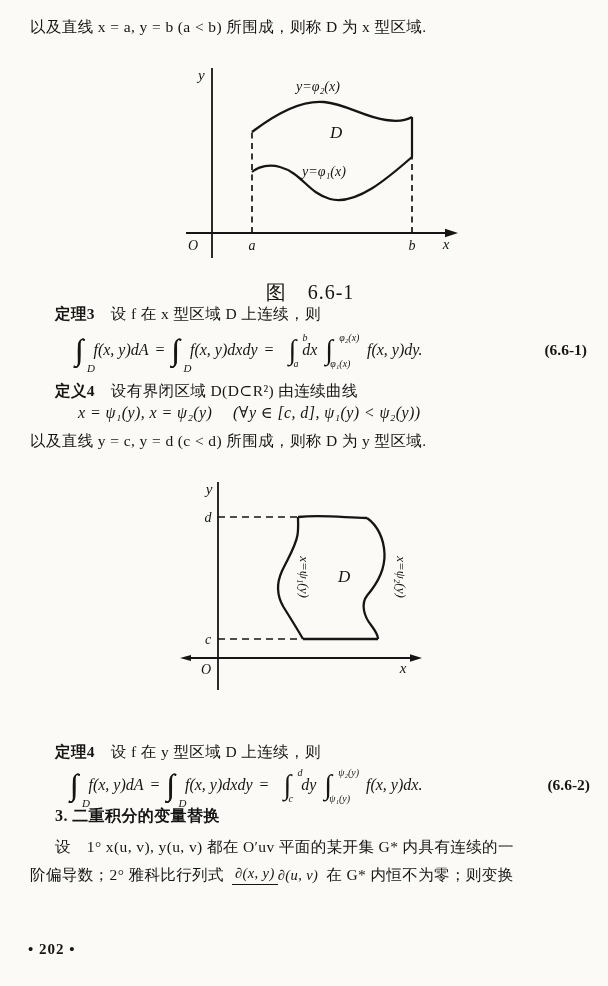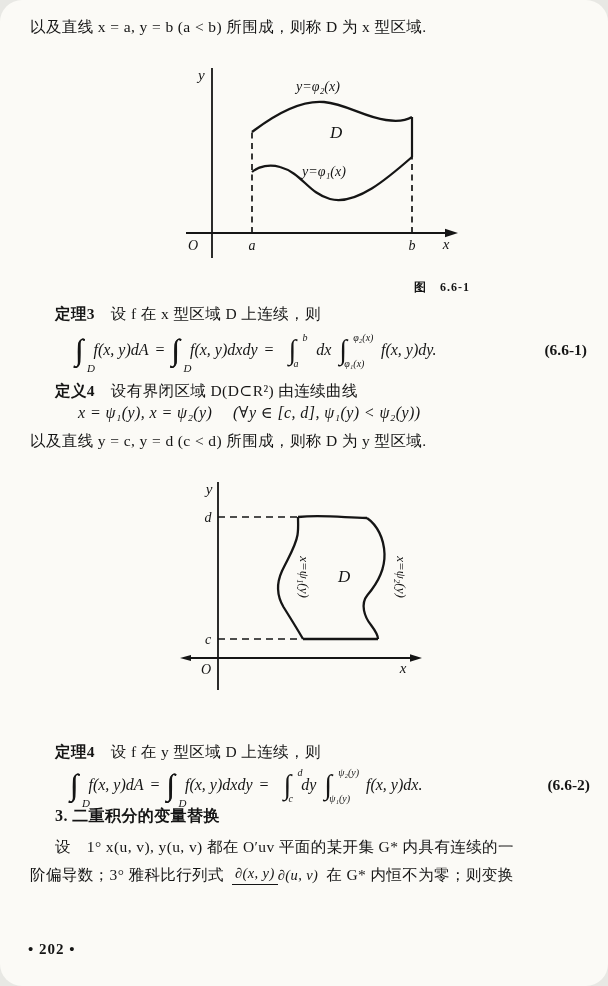--- a/index.html
+++ b/index.html
@@ -1,22 +1,22 @@
 <!DOCTYPE html>
 <html><head>
 <meta charset="utf-8">
 <style>
   html,body{margin:0;padding:0;background:#e8e8e4;}
   #page{position:relative;width:608px;height:986px;background:#fbfaf6;overflow:hidden;
-        font-family:"Liberation Serif","DejaVu Serif",serif;color:#151515;border-radius:22px;}
+        font-family:"Liberation Serif","DejaVu Serif",serif;color:#151515;}
   .abs{position:absolute;}
   .cn{font-size:15.5px;letter-spacing:0.4px;line-height:22px;white-space:nowrap;}
   .bold{font-weight:bold;}
   .it{font-style:italic;}
-  .caption{width:320px;text-align:right;font-size:12px;letter-spacing:1px;font-weight:bold;}
+  .caption{width:320px;text-align:center;font-size:20px;letter-spacing:1px;}
   
   .mrow{display:flex;align-items:center;font-style:italic;font-size:16px;white-space:nowrap;}
   .iint{position:relative;display:inline-block;font-style:normal;font-size:30px;line-height:1;margin-right:10px;}
   .iint .ii{letter-spacing:-8px;padding-right:8px;display:inline-block;}
   .iint .dsub{position:absolute;left:12px;bottom:-9px;font-size:11px;font-style:italic;letter-spacing:0;}
   .intg{position:relative;display:inline-block;font-style:normal;font-size:28px;line-height:1;margin-left:8px;}
   .intg .isup{position:absolute;top:-3px;left:14px;font-size:10px;font-style:italic;white-space:nowrap;}
   .intg .isub{position:absolute;bottom:-5px;left:5px;font-size:10px;font-style:italic;white-space:nowrap;}
   .intg.wide{margin-right:34px;}
   .op{font-style:normal;margin:0 7px;}
@@ -65,21 +65,21 @@
   </div>
 
   <div class="abs mrow" style="left:75px;top:328px;width:512px;height:44px;">
     <span class="iint"><span class="ii">∫∫</span><span class="dsub">D</span></span>
     <span>f(x, y)dA</span>
     <span class="op">=</span>
     <span class="iint"><span class="ii">∫∫</span><span class="dsub">D</span></span>
     <span>f(x, y)dxdy</span>
     <span class="op">=</span>
     <span class="intg"><span>∫</span><span class="isup">b</span><span class="isub">a</span></span>
-    <span style="margin-left:20px;">dx</span>
+    <span style="margin-left:6px;">dx</span>
     <span class="intg wide"><span>∫</span><span class="isup">φ₂(x)</span><span class="isub">φ₁(x)</span></span>
     <span>f(x, y)dy.</span>
     <span class="tag">(6.6-1)</span>
   </div>
 
   <div class="abs cn" style="left:55px;top:380px;">
     <span class="bold">定义4</span><span>　设有界闭区域 D(D⊂R²) 由连续曲线</span>
   </div>
   <div class="abs cn it" style="left:78px;top:402px;font-size:16px;">x = ψ₁(y),  x = ψ₂(y)　 (∀y ∈ [c, d],  ψ₁(y) &lt; ψ₂(y))</div>
   <div class="abs cn" style="left:30px;top:430px;">以及直线 y = c, y = d (c &lt; d) 所围成，则称 D 为 y 型区域.</div>
@@ -124,21 +124,21 @@
     <span style="margin-left:10px;">dy</span>
     <span class="intg wide"><span>∫</span><span class="isup">ψ₂(y)</span><span class="isub">ψ₁(y)</span></span>
     <span>f(x, y)dx.</span>
     <span class="tag">(6.6-2)</span>
   </div>
 
   <div class="abs cn bold" style="left:55px;top:805px;font-size:16px;text-align:right;">3. 二重积分的变量替换</div>
 
   <div class="abs cn" style="left:55px;top:836px;">设　1° x(u, v), y(u, v) 都在 O′uv 平面的某开集 G* 内具有连续的一</div>
   <div class="abs cn flexline" style="left:30px;top:856px;height:38px;">
-    <span>阶偏导数；3° 雅科比行列式</span>
+    <span>阶偏导数；2° 雅科比行列式</span>
     <span class="frac">
       <span class="fnum">∂(x, y)</span>
       <span class="fden">∂(u, v)</span>
     </span>
     <span>在 G* 内恒不为零；则变换</span>
   </div>
 
 
   <div class="abs pgnum" style="left:28px;top:941px;">• 202 •</div>
 

